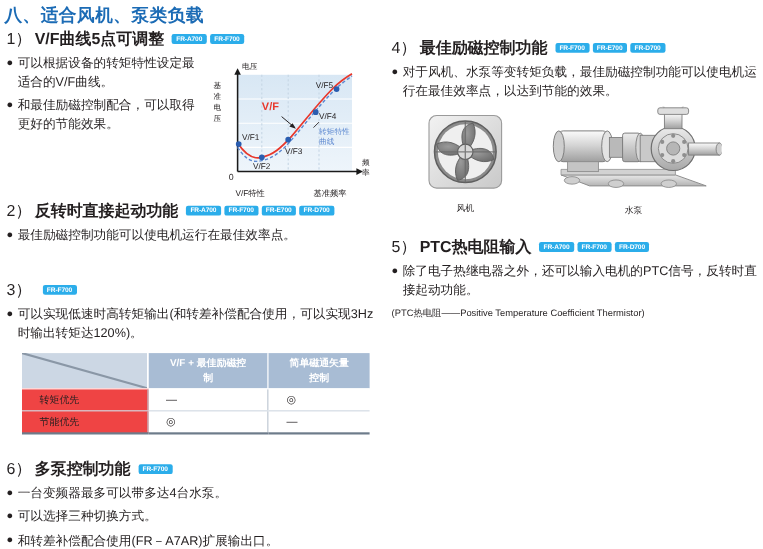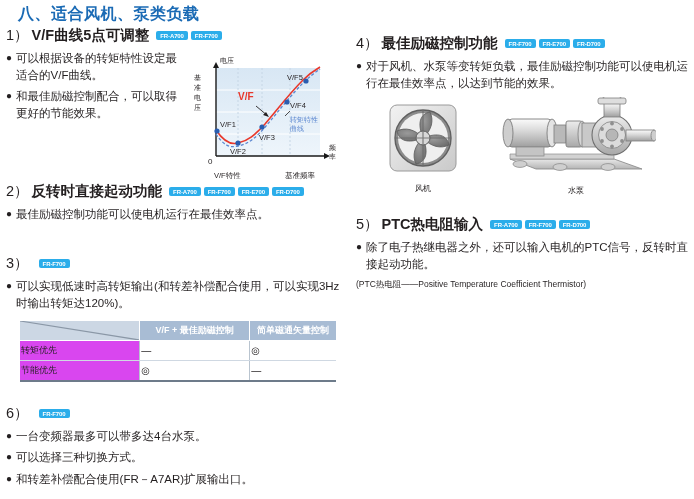--- a/index.html
+++ b/index.html
@@ -8,21 +8,21 @@
     background:#ffffff;
     font-family:"Liberation Sans","DejaVu Sans",sans-serif;
     color:#231f20;
     overflow:hidden;
     position:relative;
   }
   .page{position:relative;width:694px;height:499px;}
 
   
   .main-title{
-    position:absolute;left:18px;top:4px;
+    position:absolute;left:4px;top:4px;
     font-size:16px;font-weight:bold;
     color:#1b6bb5;letter-spacing:0.5px;
   }
 
   
   .col-left{position:absolute;left:6px;top:26px;width:338px;}
   .col-right{position:absolute;left:356px;top:26px;width:336px;}
 
   
   .sec{margin-bottom:4px;}
@@ -55,35 +55,35 @@
   .chart-wrap{position:absolute;left:186px;top:54px;width:152px;height:130px;}
   .chart-svg{display:block;}
 
   
   .cmp-table{
     margin-top:9px;width:316px;border-collapse:collapse;
     font-size:9px;margin-left:14px;
   }
   .cmp-table th,.cmp-table td{
     border-left:1px solid #b9c4cf;
-    padding:3px 1px;vertical-align:middle;
+    padding:3px 16px;vertical-align:middle;
     height:13px;
   }
   .cmp-table thead th{
     background:#a8bcd4;color:#ffffff;font-weight:bold;font-size:9px;
     border-left:1px solid #ffffff;
   }
   .cmp-table thead th.corner{
     background:#ccd7e4;border-left:none;position:relative;overflow:hidden;
   }
   .cmp-table thead th.corner .slash{
     position:absolute;left:0;top:0;width:100%;height:100%;
   }
   .cmp-table tbody td.rowhdr{
-    background:#d946ef;border-left:none;font-weight:normal;color:#231f20;
+    background:#ef4444;border-left:none;font-weight:normal;color:#231f20;
   }
   .cmp-table tbody tr.r1 td{border-bottom:1px solid #cfd8e2;}
   .cmp-table tbody tr.r2 td{border-bottom:2px solid #6d7b8a;}
   .cmp-table thead tr th{border-bottom:1px solid #ffffff;}
   .sym{font-size:10px;}
 
   
   .devices{position:relative;margin-top:10px;height:100px;width:336px;}
   .dev{position:absolute;text-align:center;}
   .dev .cap{font-size:8px;margin-top:2px;color:#231f20;}
@@ -172,20 +172,21 @@
             <td class="sym">◎</td>
             <td class="sym">—</td>
           </tr>
         </tbody>
       </table>
     </div>
 
     <div class="sec" style="margin-top:22px;">
       <div class="sec-head">
         <span class="sec-num">6）</span>
+        <span class="sec-title">多泵控制功能</span>
         <span class="badges">
           <span class="badge">FR-F700</span>
         </span>
       </div>
       <div class="bullet">
         <span class="dot">●</span>
         <span class="btxt">一台变频器最多可以带多达4台水泵。</span>
       </div>
       <div class="bullet">
         <span class="dot">●</span>

